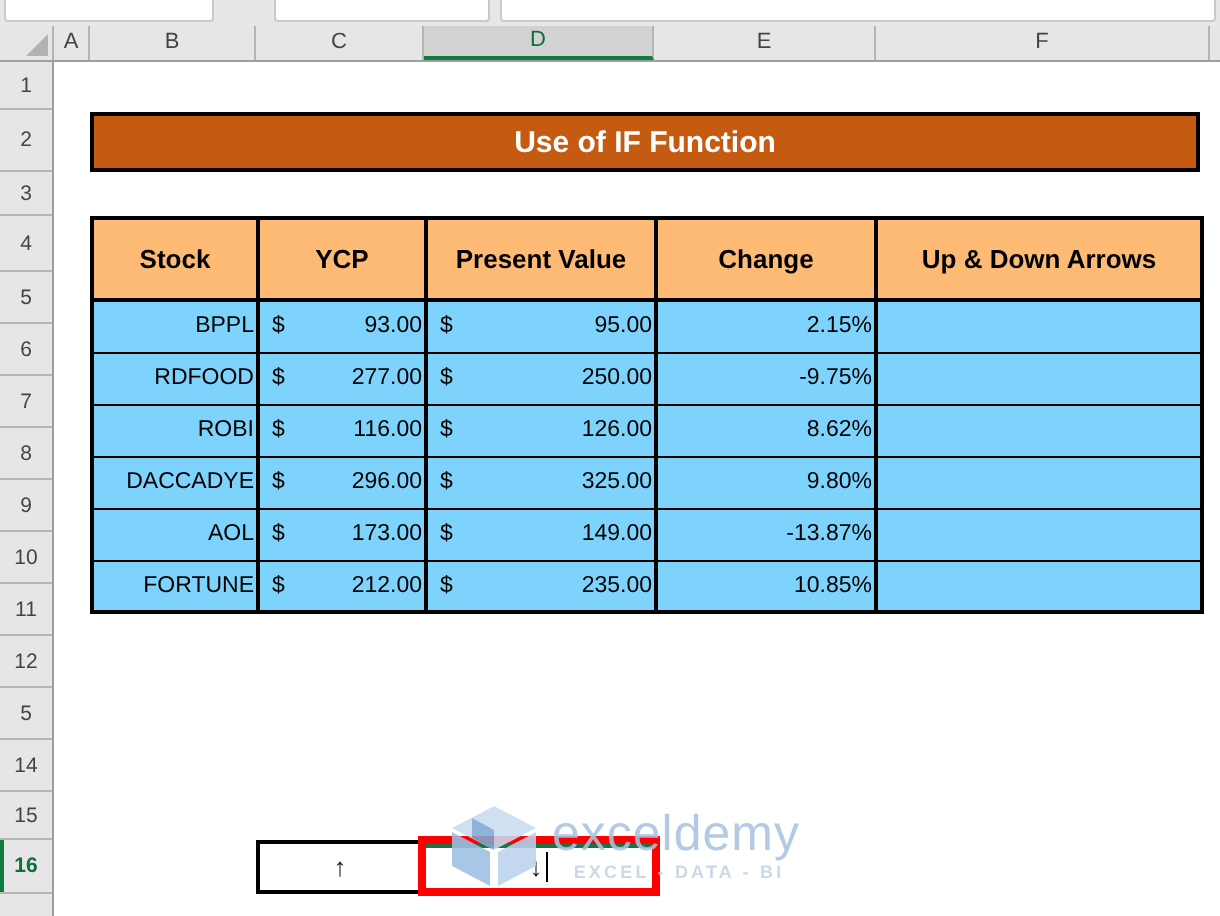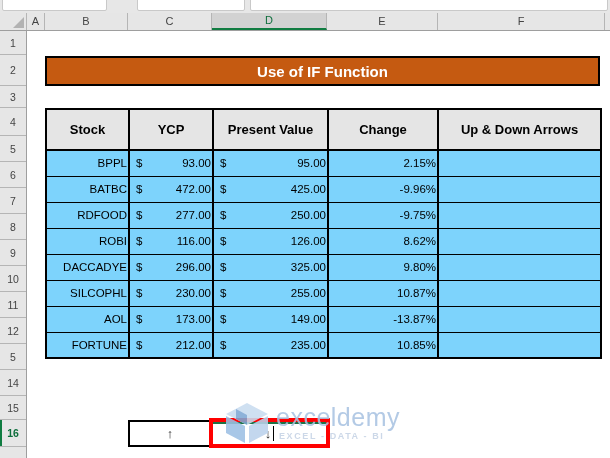--- a/index.html
+++ b/index.html
@@ -42,21 +42,21 @@
 
   
   .banner { position:absolute; left:45px; top:56px; width:555px; height:30px;
     background:#C55A11; border:2px solid #000; display:flex; align-items:center; justify-content:center;
     color:#fff; font-weight:bold; font-size:15px; }
 
   
   table.stock { position:absolute; left:45px; top:108px; border-collapse:collapse; table-layout:fixed; }
   table.stock col.cB{width:83px;} table.stock col.cC{width:84px;} table.stock col.cD{width:115px;}
   table.stock col.cE{width:110px;} table.stock col.cF{width:163px;}
-  table.stock th { border:2px solid #000; background:#e5e5e5; height:28px;
+  table.stock th { border:2px solid #000; background:#fdba74; height:28px;
     font-size:13px; font-weight:bold; color:#000; text-align:center; padding:12px 2px; }
   table.stock td { border:1px solid #000; border-left-width:2px; border-right-width:2px;
     height:26px; font-size:11.5px; color:#000; background:#7dd3fc; padding:1px;text-align:right; }
   table.stock tr:last-child td { border-bottom-width:2px; }
   td.stockname { text-align:center; }
   td.money { position:relative; text-align:right; padding-right:9px; }
   td.money .cur { position:absolute; left:6px; top:50%; transform:translateY(-50%); }
   td.change { text-align:center; }
 
   
@@ -69,21 +69,21 @@
   .d16-box .inner { position:absolute; inset:0; display:flex; align-items:center; justify-content:center; font-size:13px; color:#1a1a1a; }
   .d16-box .caret { width:1px; height:15px; background:#000; margin-left:2px; }
 
   
   .watermark { position:absolute; left:224px; top:402px; display:flex; align-items:center;
     z-index:6; opacity:0.88; }
   .watermark .logo { width:46px; height:42px; }
   .watermark .wtext { margin-left:6px; line-height:1; }
   .watermark .brand { font-size:25px; font-weight:normal; color:#A9C3E2; letter-spacing:0.5px; }
   .watermark .tagline { margin-top:2px; margin-left:3px; font-size:9px; font-weight:bold;
-    color:#C6D3E5; letter-spacing:1.6px; }
+    color:#C6D3E5; letter-spacing:1.6px;text-align:center; }
 </style>
 </head>
 <body>
 
 <div class="top-strip">
   <div class="wbox b1"></div>
   <div class="wbox b2"></div>
   <div class="wbox b3"></div>
 </div>
 
@@ -143,52 +143,38 @@
   </thead>
   <tbody>
     <tr>
       <td class="stockname">BPPL</td>
       <td class="money"><span class="cur">$</span><span>93.00</span></td>
       <td class="money"><span class="cur">$</span><span>95.00</span></td>
       <td class="change">2.15%</td>
       <td></td>
     </tr>
     <tr>
-      <td class="stockname">BATBC</td>
-      <td class="money"><span class="cur">$</span><span>472.00</span></td>
-      <td class="money"><span class="cur">$</span><span>425.00</span></td>
-      <td class="change">-9.96%</td>
-      <td></td>
-    </tr>
-    <tr>
       <td class="stockname">RDFOOD</td>
       <td class="money"><span class="cur">$</span><span>277.00</span></td>
       <td class="money"><span class="cur">$</span><span>250.00</span></td>
       <td class="change">-9.75%</td>
       <td></td>
     </tr>
     <tr>
       <td class="stockname">ROBI</td>
       <td class="money"><span class="cur">$</span><span>116.00</span></td>
       <td class="money"><span class="cur">$</span><span>126.00</span></td>
       <td class="change">8.62%</td>
       <td></td>
     </tr>
     <tr>
       <td class="stockname">DACCADYE</td>
       <td class="money"><span class="cur">$</span><span>296.00</span></td>
       <td class="money"><span class="cur">$</span><span>325.00</span></td>
       <td class="change">9.80%</td>
-      <td></td>
-    </tr>
-    <tr>
-      <td class="stockname">SILCOPHL</td>
-      <td class="money"><span class="cur">$</span><span>230.00</span></td>
-      <td class="money"><span class="cur">$</span><span>255.00</span></td>
-      <td class="change">10.87%</td>
       <td></td>
     </tr>
     <tr>
       <td class="stockname">AOL</td>
       <td class="money"><span class="cur">$</span><span>173.00</span></td>
       <td class="money"><span class="cur">$</span><span>149.00</span></td>
       <td class="change">-13.87%</td>
       <td></td>
     </tr>
     <tr>

